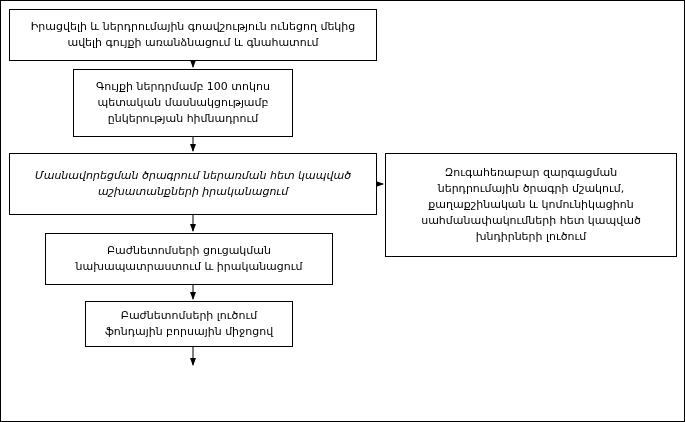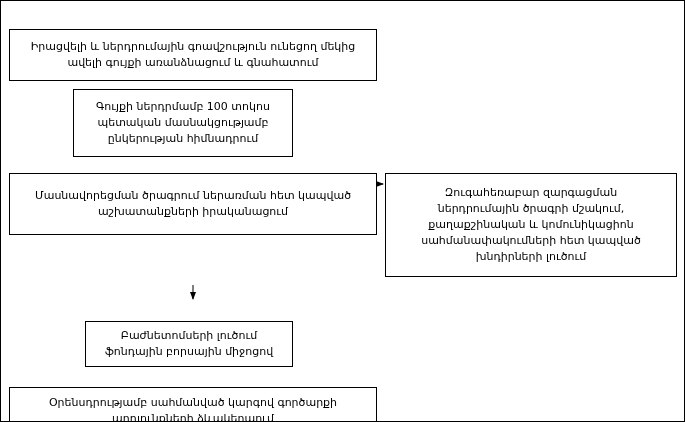--- a/index.html
+++ b/index.html
@@ -25,21 +25,20 @@
     border: 1px solid #000000;
     background: #ffffff;
     display: flex;
     align-items: center;
     justify-content: flex-start;
     text-align: center;
     color: #000000;
     font-size: 11px;
     line-height: 1.45;
     padding: 4px 18px;
-    margin-top: 20px;
   }
   .node span {
     display: block;
     width: 100%;
   }
   svg.connectors {
     position: absolute;
     left: 0;
     top: 0;
     width: 685px;
@@ -73,30 +72,30 @@
   </svg>
 
   <div class="node" style="left:8px; top:8px; width:368px; height:52px;">
     <span>Իրացվելի և ներդրումային գոավշություն ունեցող մեկից ավելի գույքի առանձնացում և գնահատում</span>
   </div>
 
   <div class="node" style="left:72px; top:68px; width:220px; height:68px;">
     <span>Գույքի ներդրմամբ 100 տոկոս պետական մասնակցությամբ ընկերության հիմնադրում</span>
   </div>
 
-  <div class="node" style="left:8px; top:152px; width:368px; height:62px;">
+  <div class="node" style="left:8px; top:152px; width:368px; height:62px;font-style:italic;">
     <span>Մասնավորեցման ծրագրում ներառման հետ կապված աշխատանքների իրականացում</span>
   </div>
 
+  <div class="node" style="left:44px; top:232px; width:288px; height:52px;">
+    <span>Բաժնետոմսերի ցուցակման նախապատրաստում և իրականացում</span>
+  </div>
 
   <div class="node" style="left:84px; top:300px; width:208px; height:46px;">
     <span>Բաժնետոմսերի լուծում ֆոնդային բորսային միջոցով</span>
   </div>
 
-  <div class="node" style="left:8px; top:366px; width:368px; height:48px;">
-    <span>Օրենսդրությամբ սահմանված կարգով գործարքի արդյունքների ձևակերպում</span>
-  </div>
 
   <div class="node" style="left:384px; top:152px; width:292px; height:104px;">
     <span>Զուգահեռաբար զարգացման ներդրումային ծրագրի մշակում, քաղաքշինական և կոմունիկացիոն սահմանափակումների հետ կապված խնդիրների լուծում</span>
   </div>
 
 </div>
 
 </body></html>

